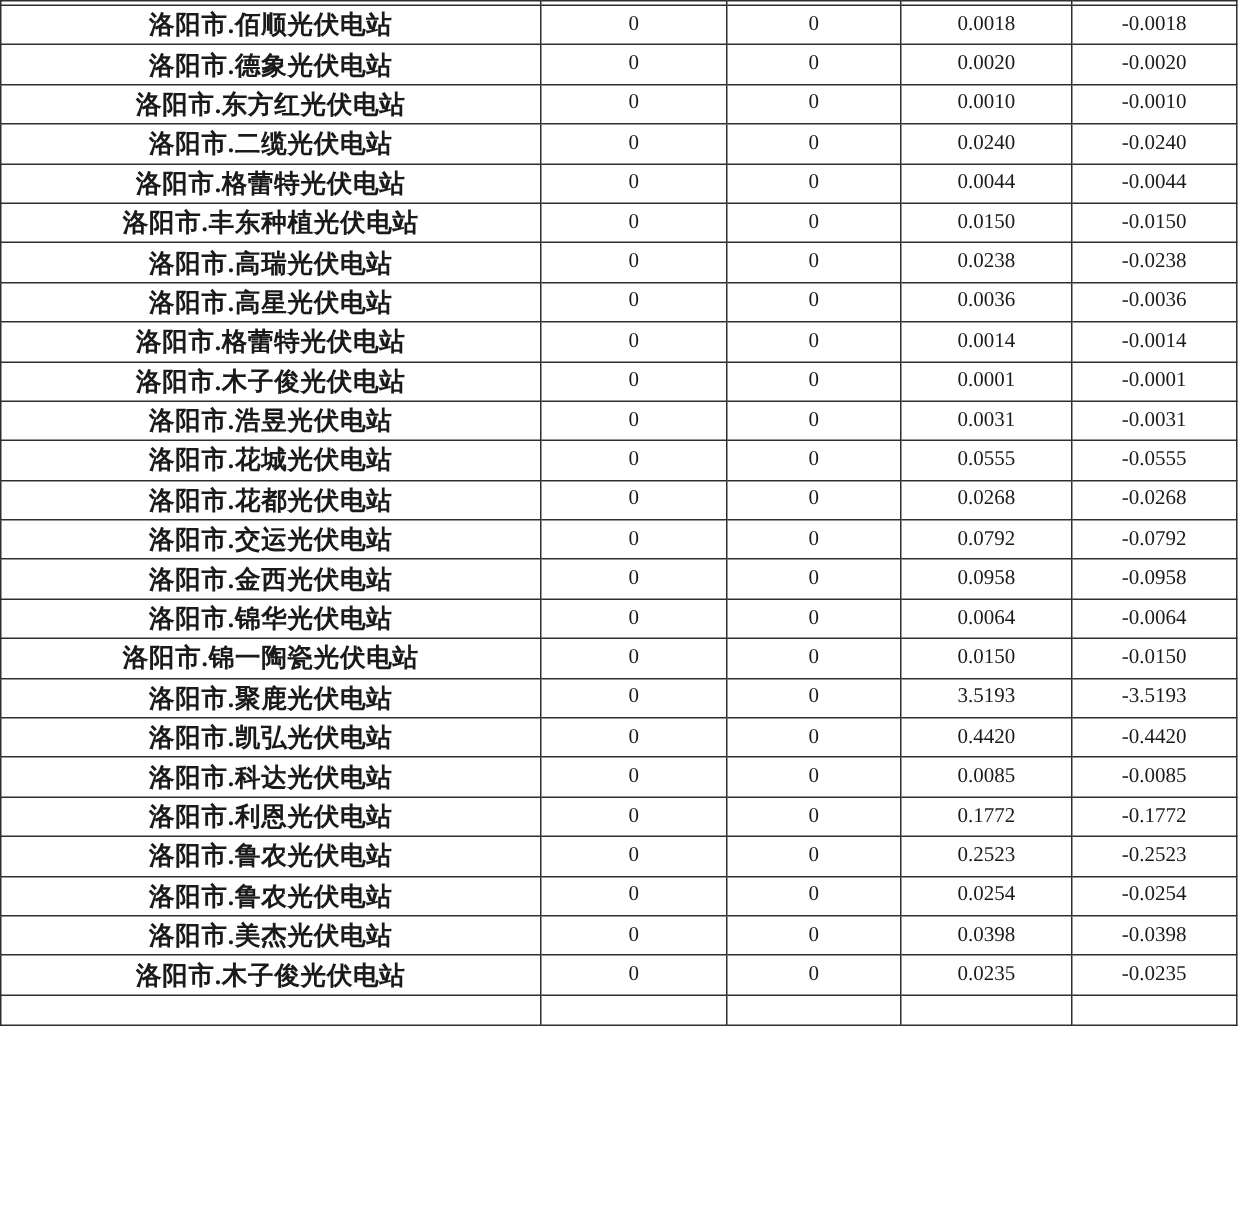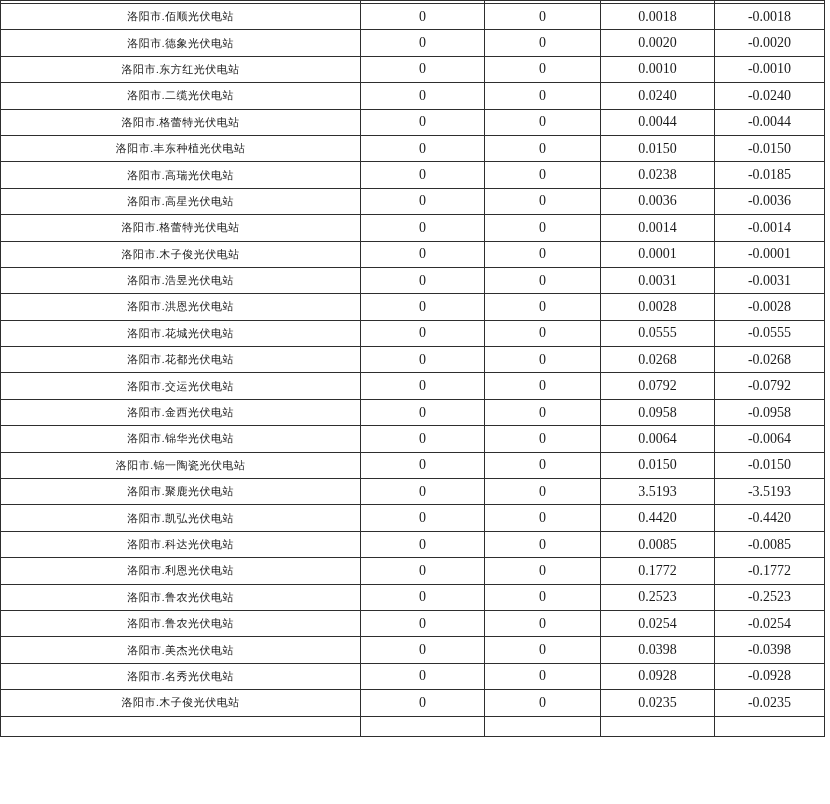--- a/index.html
+++ b/index.html
@@ -27,22 +27,22 @@
     padding: 0;
     text-align: center;
     vertical-align: middle;
     overflow: hidden;
     white-space: nowrap;
   }
   tr.data-row { height: 26.4px; }
   tr.partial-row-top { height: 3px; }
   tr.partial-row-bottom { height: 20px; }
   td.c-name {
-    font-weight: normal;
-    font-size: 11px;
+    font-weight: bold;
+    font-size: 17px;
     letter-spacing: 0.5px;
   }
   td.c-num {
     font-size: 14px;
     font-weight: normal;
   }
   
   col.col-name { width: 360px; }
   col.col-z1   { width: 124px; }
   col.col-z2   { width: 116px; }
@@ -111,21 +111,21 @@
           <td class="c-num">0</td>
           <td class="c-num">0</td>
           <td class="c-num">0.0150</td>
           <td class="c-num">-0.0150</td>
         </tr>
         <tr class="data-row">
           <td class="c-name">洛阳市.高瑞光伏电站</td>
           <td class="c-num">0</td>
           <td class="c-num">0</td>
           <td class="c-num">0.0238</td>
-          <td class="c-num">-0.0185</td>
+          <td class="c-num">-0.0238</td>
         </tr>
         <tr class="data-row">
           <td class="c-name">洛阳市.高星光伏电站</td>
           <td class="c-num">0</td>
           <td class="c-num">0</td>
           <td class="c-num">0.0036</td>
           <td class="c-num">-0.0036</td>
         </tr>
         <tr class="data-row">
           <td class="c-name">洛阳市.格蕾特光伏电站</td>
@@ -142,27 +142,20 @@
           <td class="c-num">-0.0001</td>
         </tr>
         <tr class="data-row">
           <td class="c-name">洛阳市.浩昱光伏电站</td>
           <td class="c-num">0</td>
           <td class="c-num">0</td>
           <td class="c-num">0.0031</td>
           <td class="c-num">-0.0031</td>
         </tr>
         <tr class="data-row">
-          <td class="c-name">洛阳市.洪恩光伏电站</td>
-          <td class="c-num">0</td>
-          <td class="c-num">0</td>
-          <td class="c-num">0.0028</td>
-          <td class="c-num">-0.0028</td>
-        </tr>
-        <tr class="data-row">
           <td class="c-name">洛阳市.花城光伏电站</td>
           <td class="c-num">0</td>
           <td class="c-num">0</td>
           <td class="c-num">0.0555</td>
           <td class="c-num">-0.0555</td>
         </tr>
         <tr class="data-row">
           <td class="c-name">洛阳市.花都光伏电站</td>
           <td class="c-num">0</td>
           <td class="c-num">0</td>
@@ -238,27 +231,20 @@
           <td class="c-num">0</td>
           <td class="c-num">0.0254</td>
           <td class="c-num">-0.0254</td>
         </tr>
         <tr class="data-row">
           <td class="c-name">洛阳市.美杰光伏电站</td>
           <td class="c-num">0</td>
           <td class="c-num">0</td>
           <td class="c-num">0.0398</td>
           <td class="c-num">-0.0398</td>
-        </tr>
-        <tr class="data-row">
-          <td class="c-name">洛阳市.名秀光伏电站</td>
-          <td class="c-num">0</td>
-          <td class="c-num">0</td>
-          <td class="c-num">0.0928</td>
-          <td class="c-num">-0.0928</td>
         </tr>
         <tr class="data-row">
           <td class="c-name">洛阳市.木子俊光伏电站</td>
           <td class="c-num">0</td>
           <td class="c-num">0</td>
           <td class="c-num">0.0235</td>
           <td class="c-num">-0.0235</td>
         </tr>
         <tr class="partial-row-bottom">
         <td></td>

